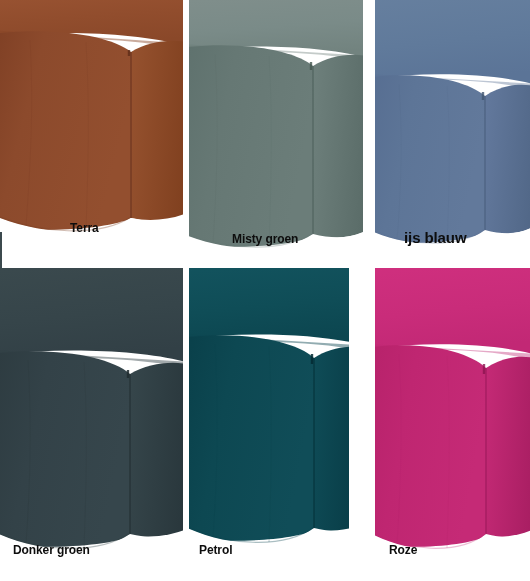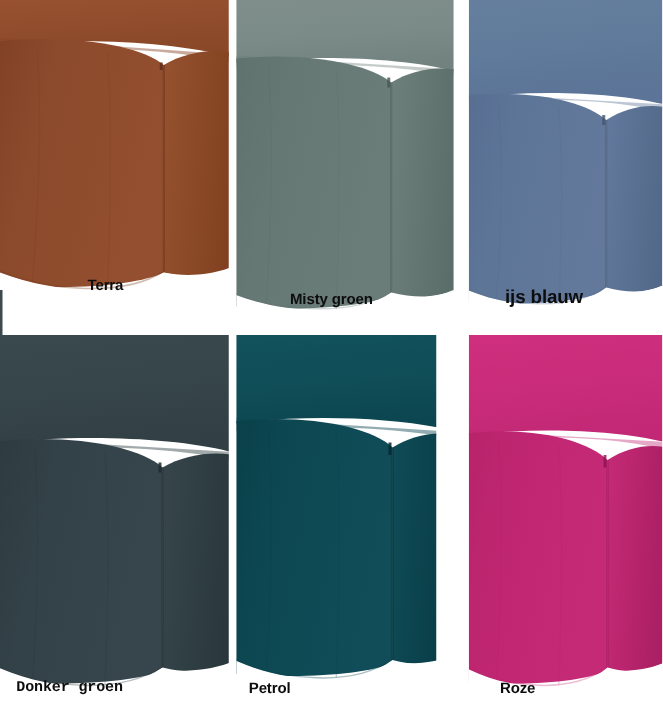--- a/index.html
+++ b/index.html
@@ -21,21 +21,21 @@
     color:#0d0d0d;
     white-space:nowrap;
     letter-spacing:-0.1px;
   }
 
   
   #tile-terra{left:0;top:0;width:183px;height:265px;}
   #tile-misty{left:189px;top:0;width:174px;height:265px;}
   #tile-ijs{left:375px;top:0;width:155px;height:265px;}
   
-  #tile-donker{left:0;top:268px;width:186px;height:313px;font-family:Liberation Mono, monospace;}
+  #tile-donker{left:0;top:268px;width:186px;height:313px;}
   #tile-petrol{left:189px;top:268px;width:160px;height:313px;}
   #tile-roze{left:375px;top:268px;width:155px;height:313px;}
 
   .sliver{position:absolute;left:0;top:232px;width:2px;height:36px;background:#3c4a4e;}
 </style>
 </head>
 <body>
 
 <div id="grid">
 
@@ -242,16 +242,16 @@
         <path d="M-10,80 C44,72 92,82 111,100 L111,268 C92,278 40,282 -10,276 Z" fill="url(#r_front)"></path>
         <path d="M111,100 C129,88 150,86 165,92 L165,258 C148,268 127,270 111,268 Z" fill="url(#r_side)"></path>
         <path d="M111,100 L111,268" stroke="#9E1A5B" stroke-width="1.6" fill="none" opacity="0.7"></path>
         <path d="M109,96 L109,106" stroke="#8C1450" stroke-width="2.4" fill="none" opacity="0.8"></path>
         <path d="M24,86 C28,150 26,214 22,276" stroke="#B2216A" stroke-width="1" fill="none" opacity="0.25"></path>
         <path d="M72,88 C76,150 74,220 72,280" stroke="#B2216A" stroke-width="1" fill="none" opacity="0.2"></path>
         <path d="M-10,262 C30,286 86,288 111,266 C133,272 150,270 165,256 L165,320 L-10,320 Z" fill="#ffffff"></path>
         <path d="M-10,261 C30,285 86,287 111,265" stroke="#C02772" stroke-width="1.2" fill="none" opacity="0.3"></path>
       </svg>
     </div>
-    <div class="caption" style="left:14px;top:275px;font-size:12px;margin-left:11px;">Roze</div>
+    <div class="caption" style="left:14px;top:275px;font-size:12px;">Roze</div>
   </div>
 
 </div>
 
 </body></html>

